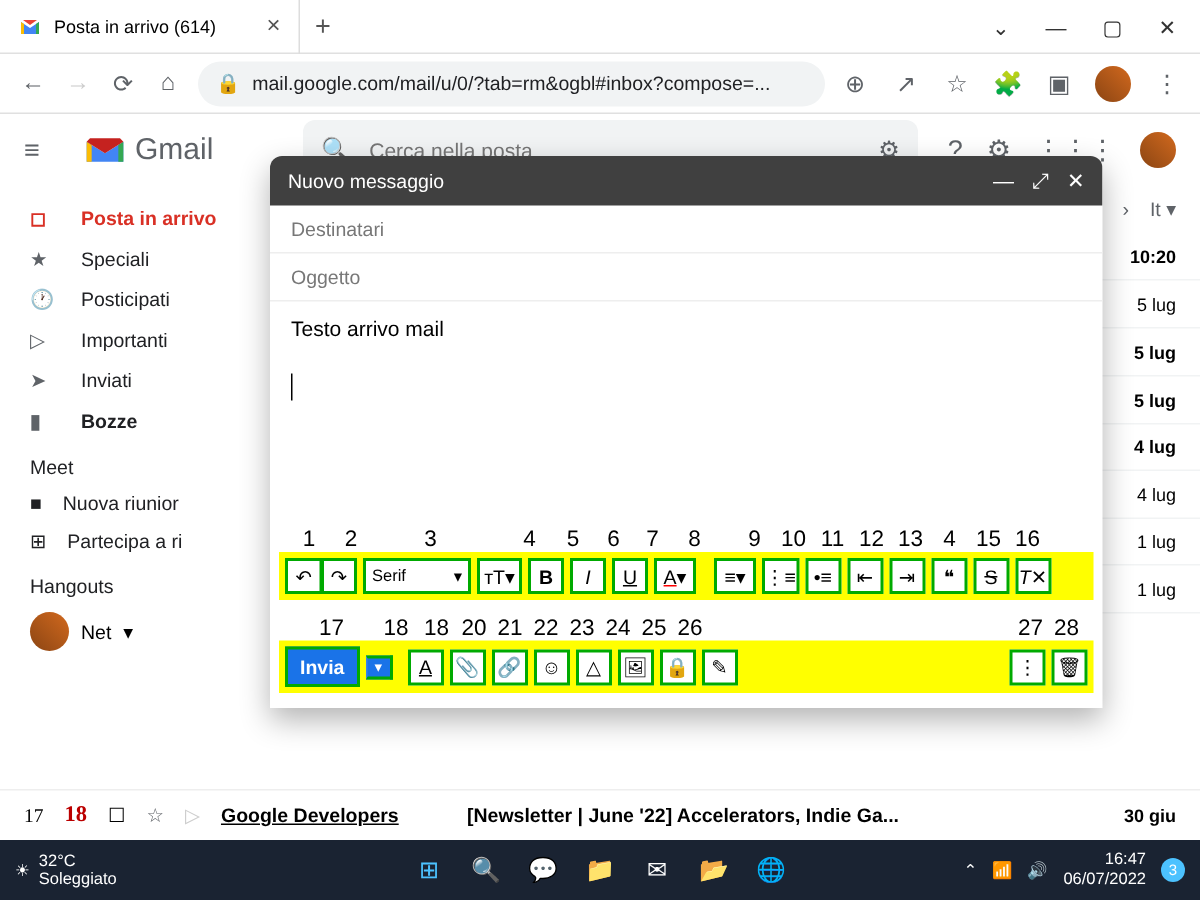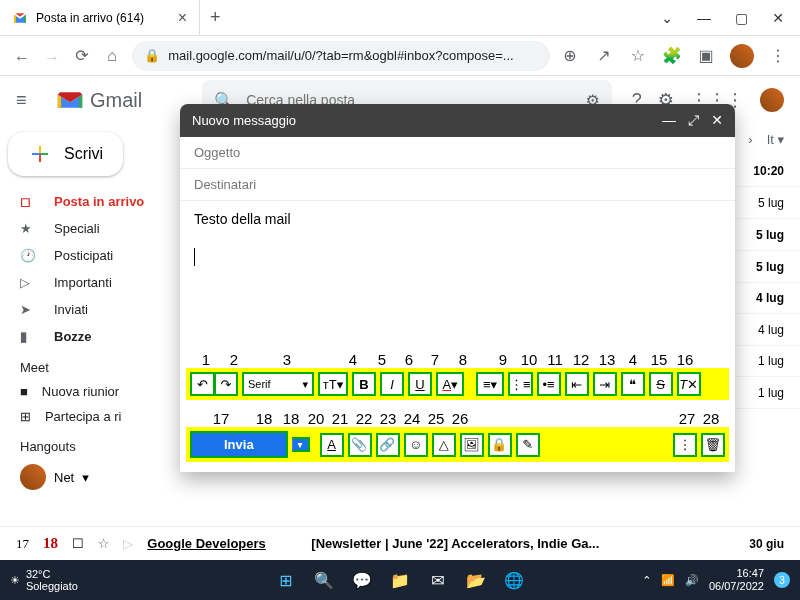--- a/index.html
+++ b/index.html
@@ -73,21 +73,21 @@
     
     
     .annot-row { display: flex; gap: 0; padding: 0 12px; font-family: Georgia, serif; font-size: 15px; }
     .annot-num { text-align: center; }
     .toolbar-wrap { background: #ffff00; padding: 4px; margin: 0 6px 10px; }
     .toolbar { display: flex; gap: 4px; align-items: center; }
     .tbtn { border: 2px solid #0a0; background: #fff; height: 24px; min-width: 24px; display: flex; align-items: center; justify-content: center; font-size: 13px; cursor: pointer; }
     .tbtn.wide { min-width: 72px; justify-content: flex-start; padding: 0 4px; font-size: 11px; }
     .tbtn-group { display: flex; }
     .tbtn-group .tbtn:not(:last-child) { border-right: 1px solid #0a0; }
-    .send-btn { background: #1a73e8; color: #fff; border: 2px solid #0a0; padding: 4px 32px; font-weight: bold; font-size: 13px; cursor: pointer; }
+    .send-btn { background: #1a73e8; color: #fff; border: 2px solid #0a0; padding: 4px 8px; font-weight: bold; font-size: 13px; cursor: pointer; }
     .send-drop { background: #1a73e8; color: #fff; border: 2px solid #0a0; width: 18px; display: flex; align-items: center; justify-content: center; font-size: 10px; cursor: pointer; border-left: 1px solid #3a83e8; }
     .annot-second { font-family: Georgia, serif; font-size: 15px; color: #b00; font-weight: bold; }
     
     
     .taskbar { position: fixed; bottom: 0; left: 0; right: 0; height: 40px; background: #1a2332; color: #fff; display: flex; align-items: center; padding: 0 10px; font-size: 11px; }
     .weather { display: flex; align-items: center; gap: 6px; }
     .tb-center { position: absolute; left: 50%; transform: translateX(-50%); display: flex; gap: 10px; }
     .tb-icon { width: 28px; height: 28px; display: flex; align-items: center; justify-content: center; cursor: pointer; font-size: 16px; }
     .tb-right { margin-left: auto; display: flex; align-items: center; gap: 10px; }
     .clock { text-align: right; line-height: 1.2; }
@@ -155,29 +155,20 @@
   <div class="header-icons">
     <span class="header-icon">?</span>
     <span class="header-icon">⚙</span>
     <span class="header-icon">⋮⋮⋮</span>
     <span class="avatar-sm"></span>
   </div>
 </div>
 
 <div class="main">
   <div class="sidebar">
-    <div class="compose-btn">
-      <svg class="compose-plus" viewBox="0 0 24 24">
-          <path d="M12 4v16M4 12h16" stroke="#ea4335" stroke-width="2"></path>
-          <path d="M12 4v8" stroke="#fbbc04" stroke-width="2"></path>
-          <path d="M12 12h8" stroke="#34a853" stroke-width="2"></path>
-          <path d="M4 12h8" stroke="#4285f4" stroke-width="2"></path>
-        </svg>
-      <span>Scrivi</span>
-    </div>
     <div class="nav-item active">
         <span class="nav-ico">◻</span>
         <span>Posta in arrivo</span>
       </div>
     <div class="nav-item">
         <span class="nav-ico">★</span>
         <span>Speciali</span>
       </div>
     <div class="nav-item">
         <span class="nav-ico">🕐</span>
@@ -268,24 +259,24 @@
 
     <div class="compose">
       <div class="compose-header">
         <span>Nuovo messaggio</span>
         <div class="ctrls">
           <span>—</span>
           <span>⤢</span>
           <span>✕</span>
         </div>
       </div>
+      <div class="compose-field">Destinatari</div>
       <div class="compose-field">Oggetto</div>
-      <div class="compose-field">Destinatari</div>
       <div class="compose-body">
-        <span>Testo della mail</span>
+        <span>Testo arrivo mail</span>
         <div class="cursor-line"></div>
       </div>
 
       <div class="annot-row">
         <span class="annot-num" style="width:28px">1</span>
         <span class="annot-num" style="width:28px">2</span>
         <span class="annot-num" style="width:78px">3</span>
         <span class="annot-num" style="width:30px;margin-left:12px">4</span>
         <span class="annot-num" style="width:28px">5</span>
         <span class="annot-num" style="width:26px">6</span>

